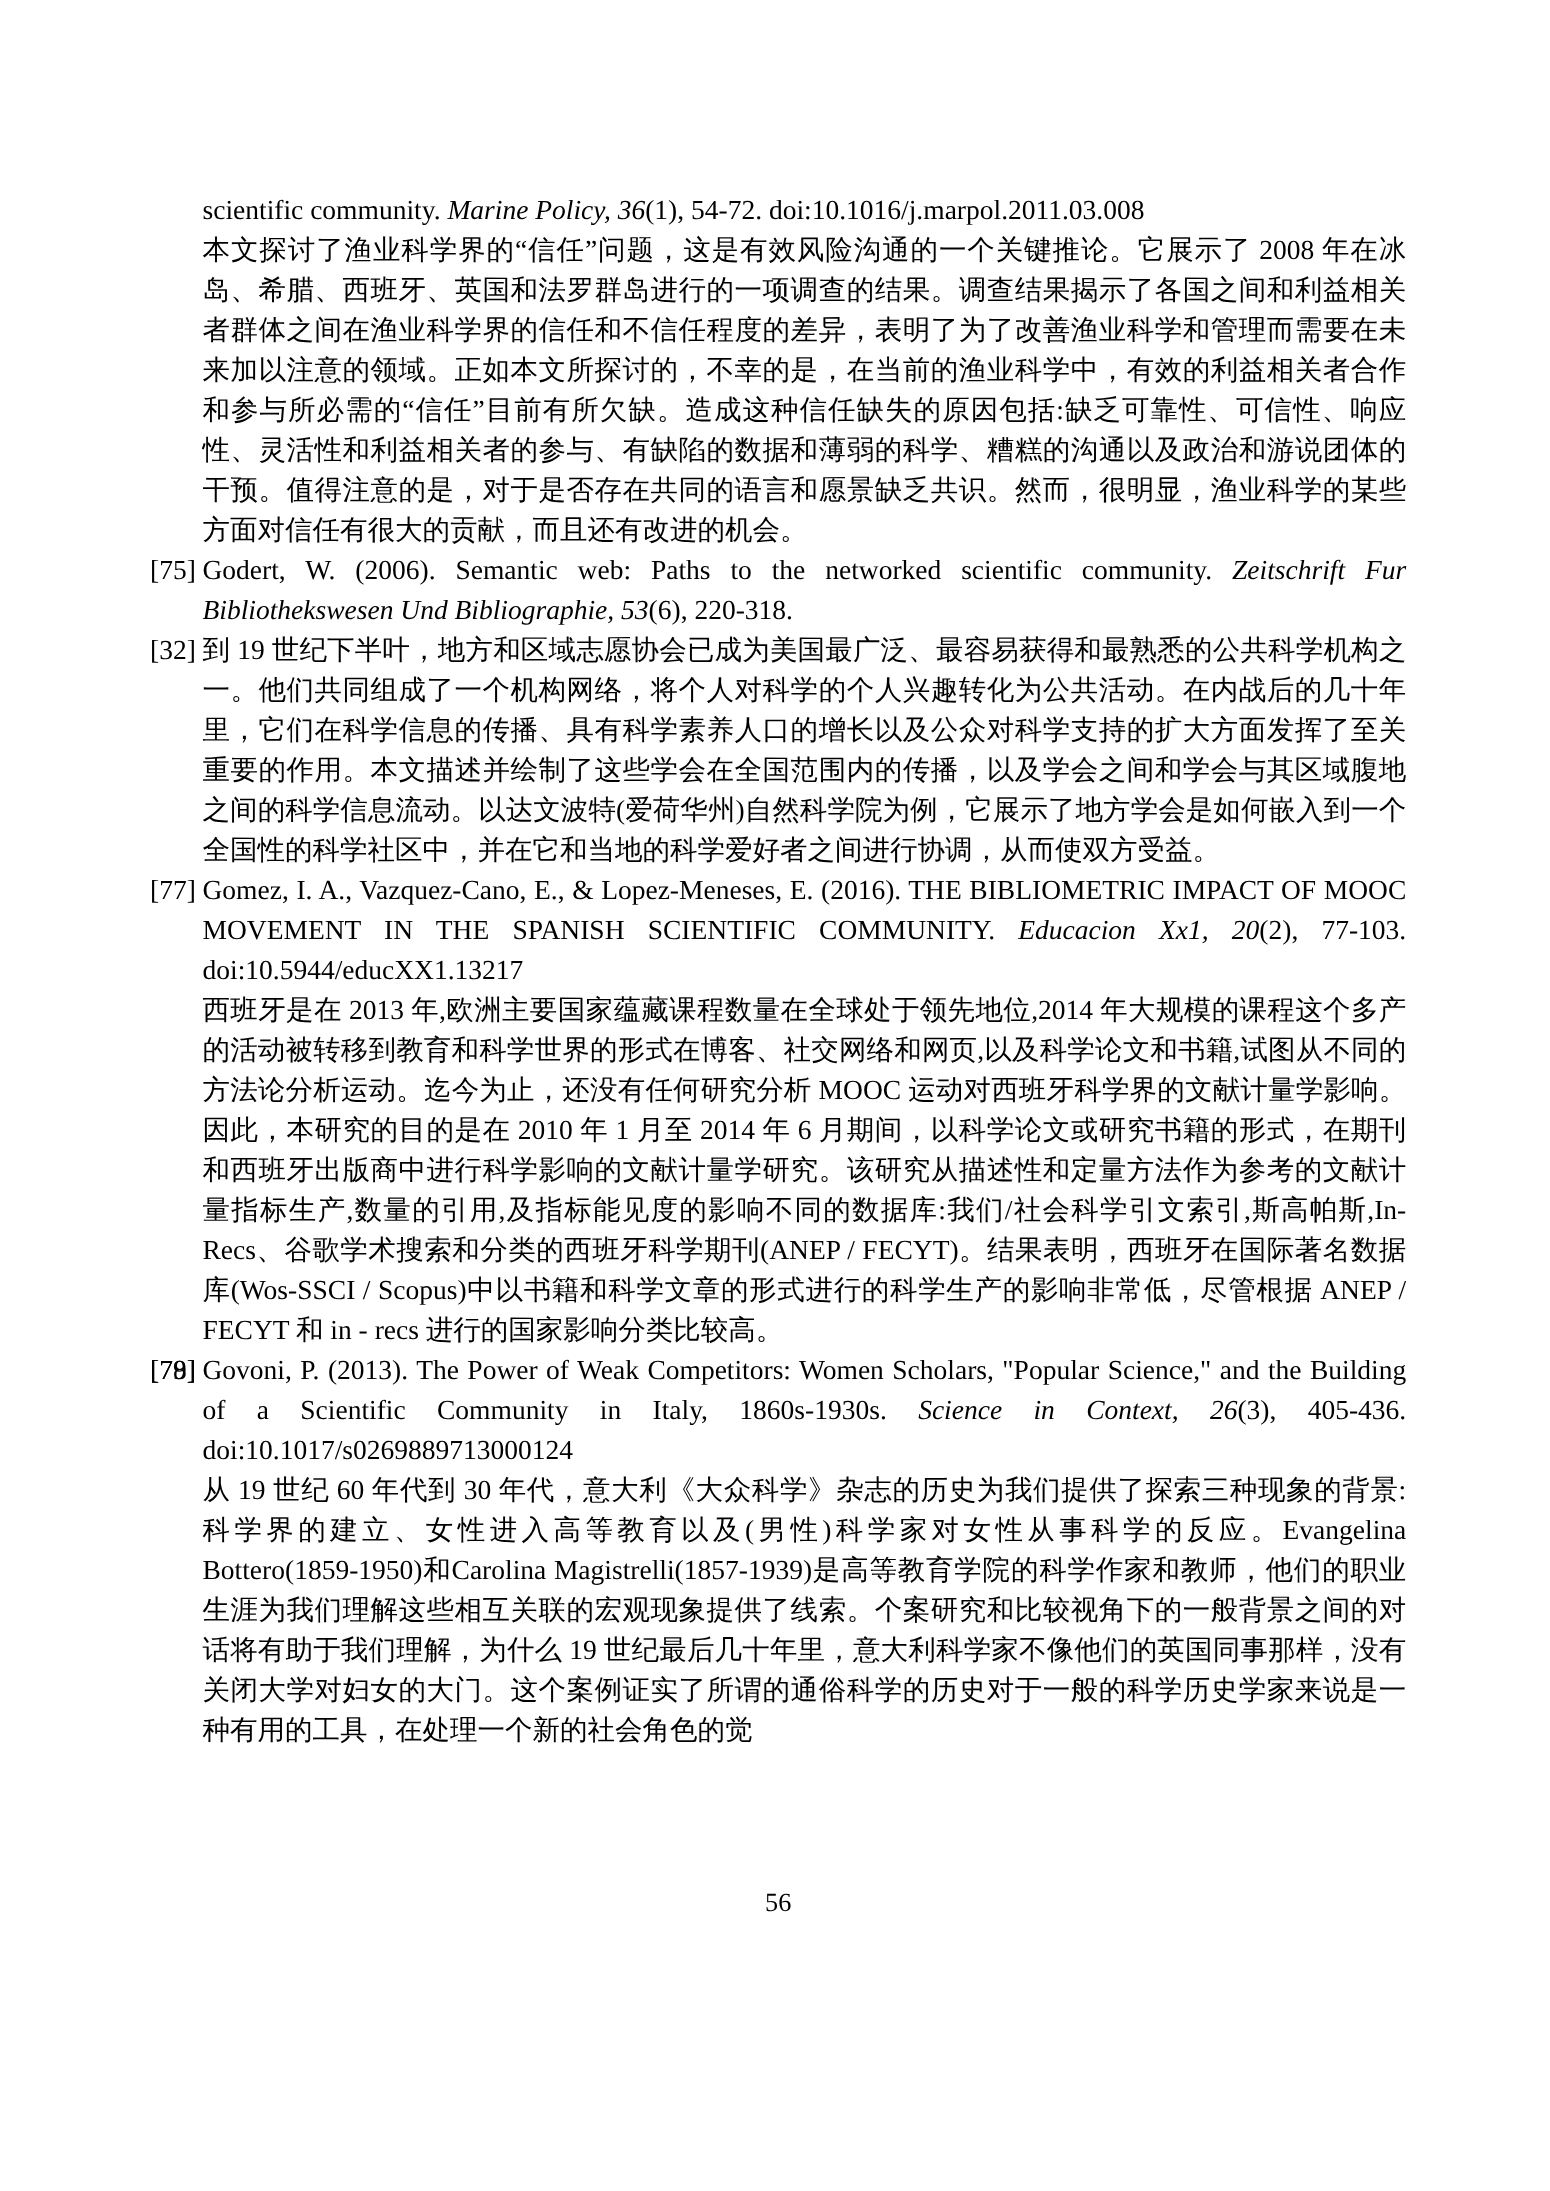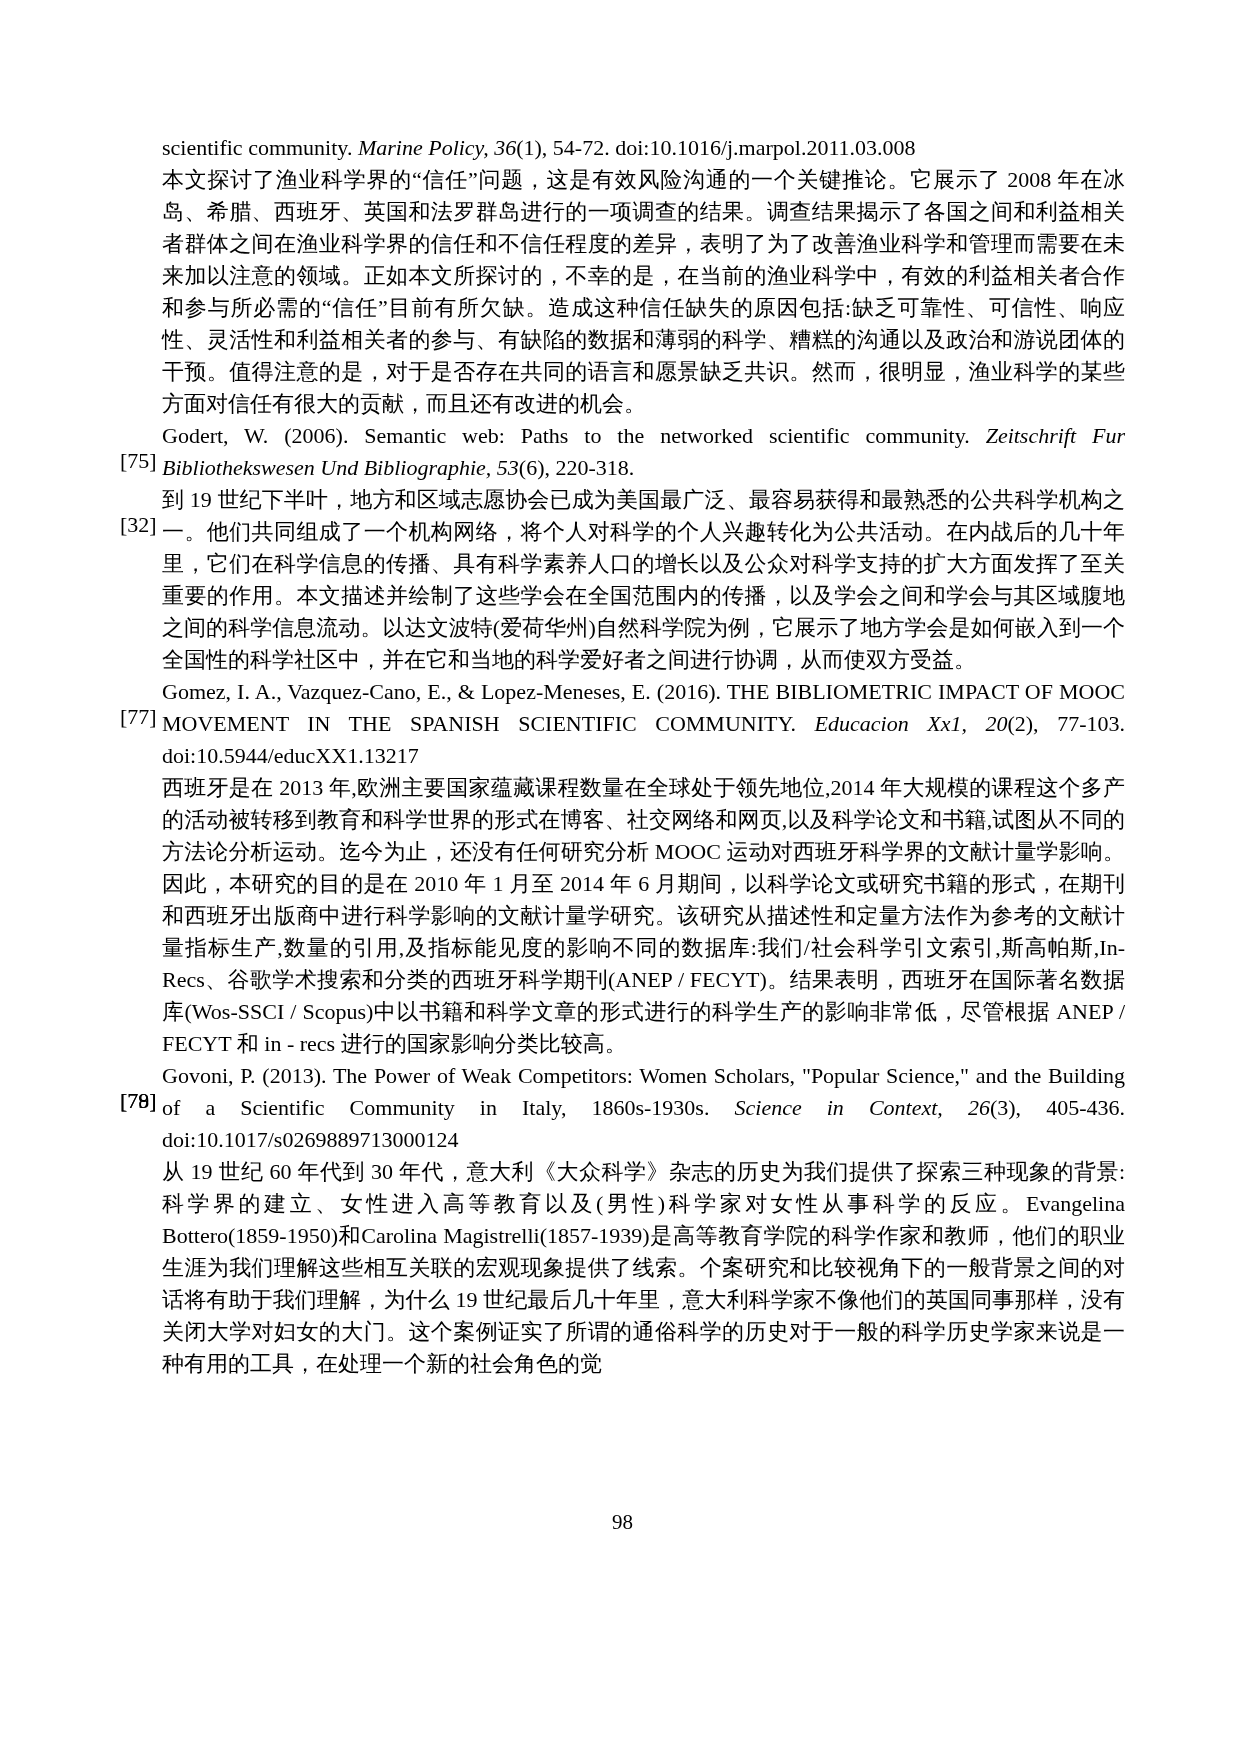--- a/index.html
+++ b/index.html
@@ -16,36 +16,35 @@
   .page {
     position: relative;
     width: 1240px;
     height: 1753px;
     background: #ffffff;
     overflow: hidden;
   }
   .content {
     position: absolute;
     left: 120px;
-    top: 132px;
+    top: 152px;
     width: 1005px;
     font-size: 22px;
     line-height: 32px;
     text-align: justify;
   }
   .ref {
     position: relative;
     padding-left: 42px;
   }
   .ref .label {
     position: absolute;
     left: 0;
     top: 0;
     width: 42px;
-    margin-top: 25px;
   }
   p {
     margin: 0;
     padding: 0;
   }
   .citation .jrnl {
     font-style: italic;
   }
   .abstract {
     text-align: justify;
@@ -92,14 +91,14 @@
     </section>
 
     <section class="ref">
       <span class="label">[79]</span>
       <p class="citation"><span>Govoni, P. (2013). The Power of Weak Competitors: Women Scholars, "Popular Science," and the Building of a Scientific Community in Italy, 1860s-1930s. </span><span class="jrnl">Science in Context, 26</span><span>(3), 405-436. doi:10.1017/s0269889713000124</span></p>
       <p class="abstract">从 19 世纪 60 年代到 30 年代，意大利《大众科学》杂志的历史为我们提供了探索三种现象的背景:科学界的建立、女性进入高等教育以及(男性)科学家对女性从事科学的反应。Evangelina Bottero(1859-1950)和Carolina Magistrelli(1857-1939)是高等教育学院的科学作家和教师，他们的职业生涯为我们理解这些相互关联的宏观现象提供了线索。个案研究和比较视角下的一般背景之间的对话将有助于我们理解，为什么 19 世纪最后几十年里，意大利科学家不像他们的英国同事那样，没有关闭大学对妇女的大门。这个案例证实了所谓的通俗科学的历史对于一般的科学历史学家来说是一种有用的工具，在处理一个新的社会角色的觉</p>
     </section>
 
   </div>
 
-  <div class="page-number">98</div>
+  <div class="page-number">56</div>
 </div>
 
 </body></html>

